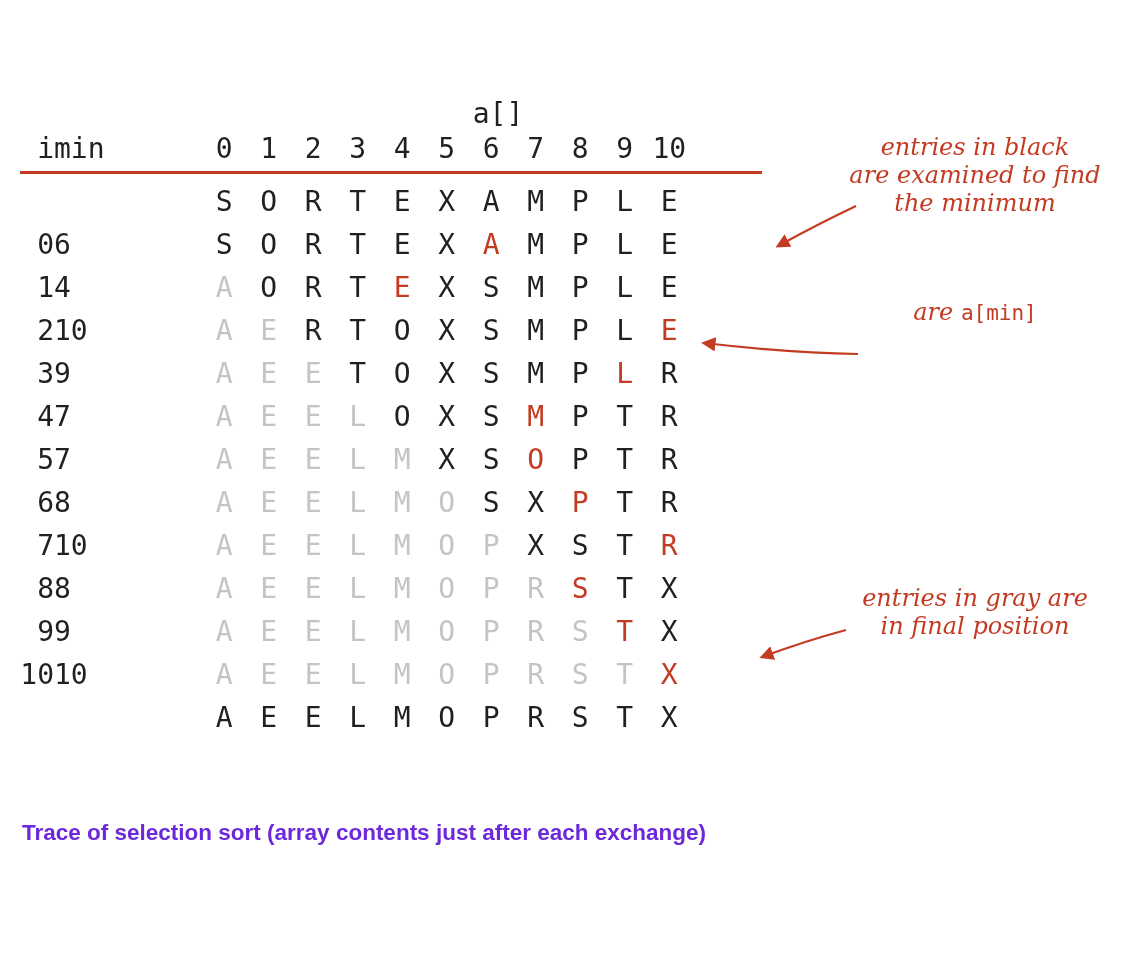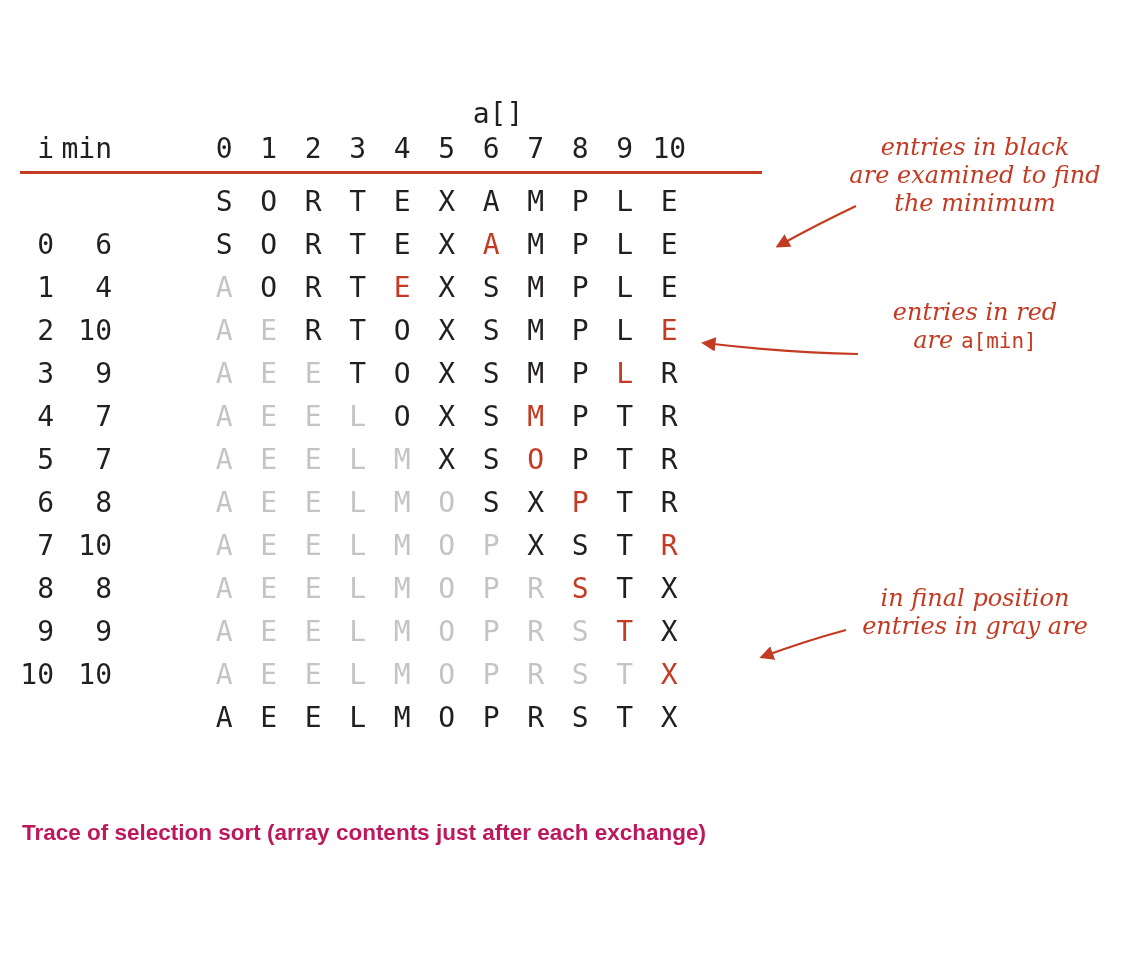--- a/index.html
+++ b/index.html
@@ -48,21 +48,21 @@
     left:20px;
     top:180px;
   }
   .trow{
     display:flex;
     align-items:center;
     height:43px;
     font-size:28px;
   }
   .icol{width:34px;text-align:right;}
-  .mincol{width:58px;text-align:right;}
+  .mincol{width:58px;text-align:left;}
   .letters{display:flex;margin-left:90px;}
   .cell{width:44.5px;text-align:center;}
   .cell.red{color:var(--red);}
   .cell.gray{color:var(--gray);}
   
   .annot{
     position:absolute;
     font-family:"DejaVu Serif", serif;
     font-style:italic;
     color:var(--red);
@@ -90,21 +90,21 @@
     fill:none;
   }
   
   .caption{
     position:absolute;
     left:22px;
     top:820px;
     font-family:"Liberation Sans", sans-serif;
     font-weight:bold;
     font-size:22.5px;
-    color:#be185d;
+    color:#6d28d9;
   }
 </style>
 </head>
 <body>
 
 <div class="page">
 
   <div class="a-label">a[]</div>
 
   <div class="theader">
@@ -351,27 +351,26 @@
       </div>
     </div>
 
   <div class="annot" id="annot-black">
     <div>entries in black</div>
     <div>are examined to find</div>
     <div>the minimum</div>
   </div>
 
   <div class="annot" id="annot-red">
-    <div>entries in red</div>
     <div><span>are </span><span class="code">a[min]</span></div>
   </div>
 
   <div class="annot" id="annot-gray">
+    <div>entries in gray are</div>
     <div>in final position</div>
-    <div>entries in gray are</div>
   </div>
 
   <svg class="arrows" width="1145" height="959" viewBox="0 0 1145 959">
     <defs>
       <marker id="ah" viewBox="0 0 10 10" refX="8" refY="5" markerWidth="6.5" markerHeight="6.5" orient="auto-start-reverse">
         <path d="M0,0 L10,5 L0,10 z" fill="var(--red)"></path>
       </marker>
     </defs>
     <path class="arrowline" d="M856,206 Q818,224 778,246" marker-end="url(#ah)"></path>
     <path class="arrowline" d="M858,354 Q790,353 704,343" marker-end="url(#ah)"></path>

